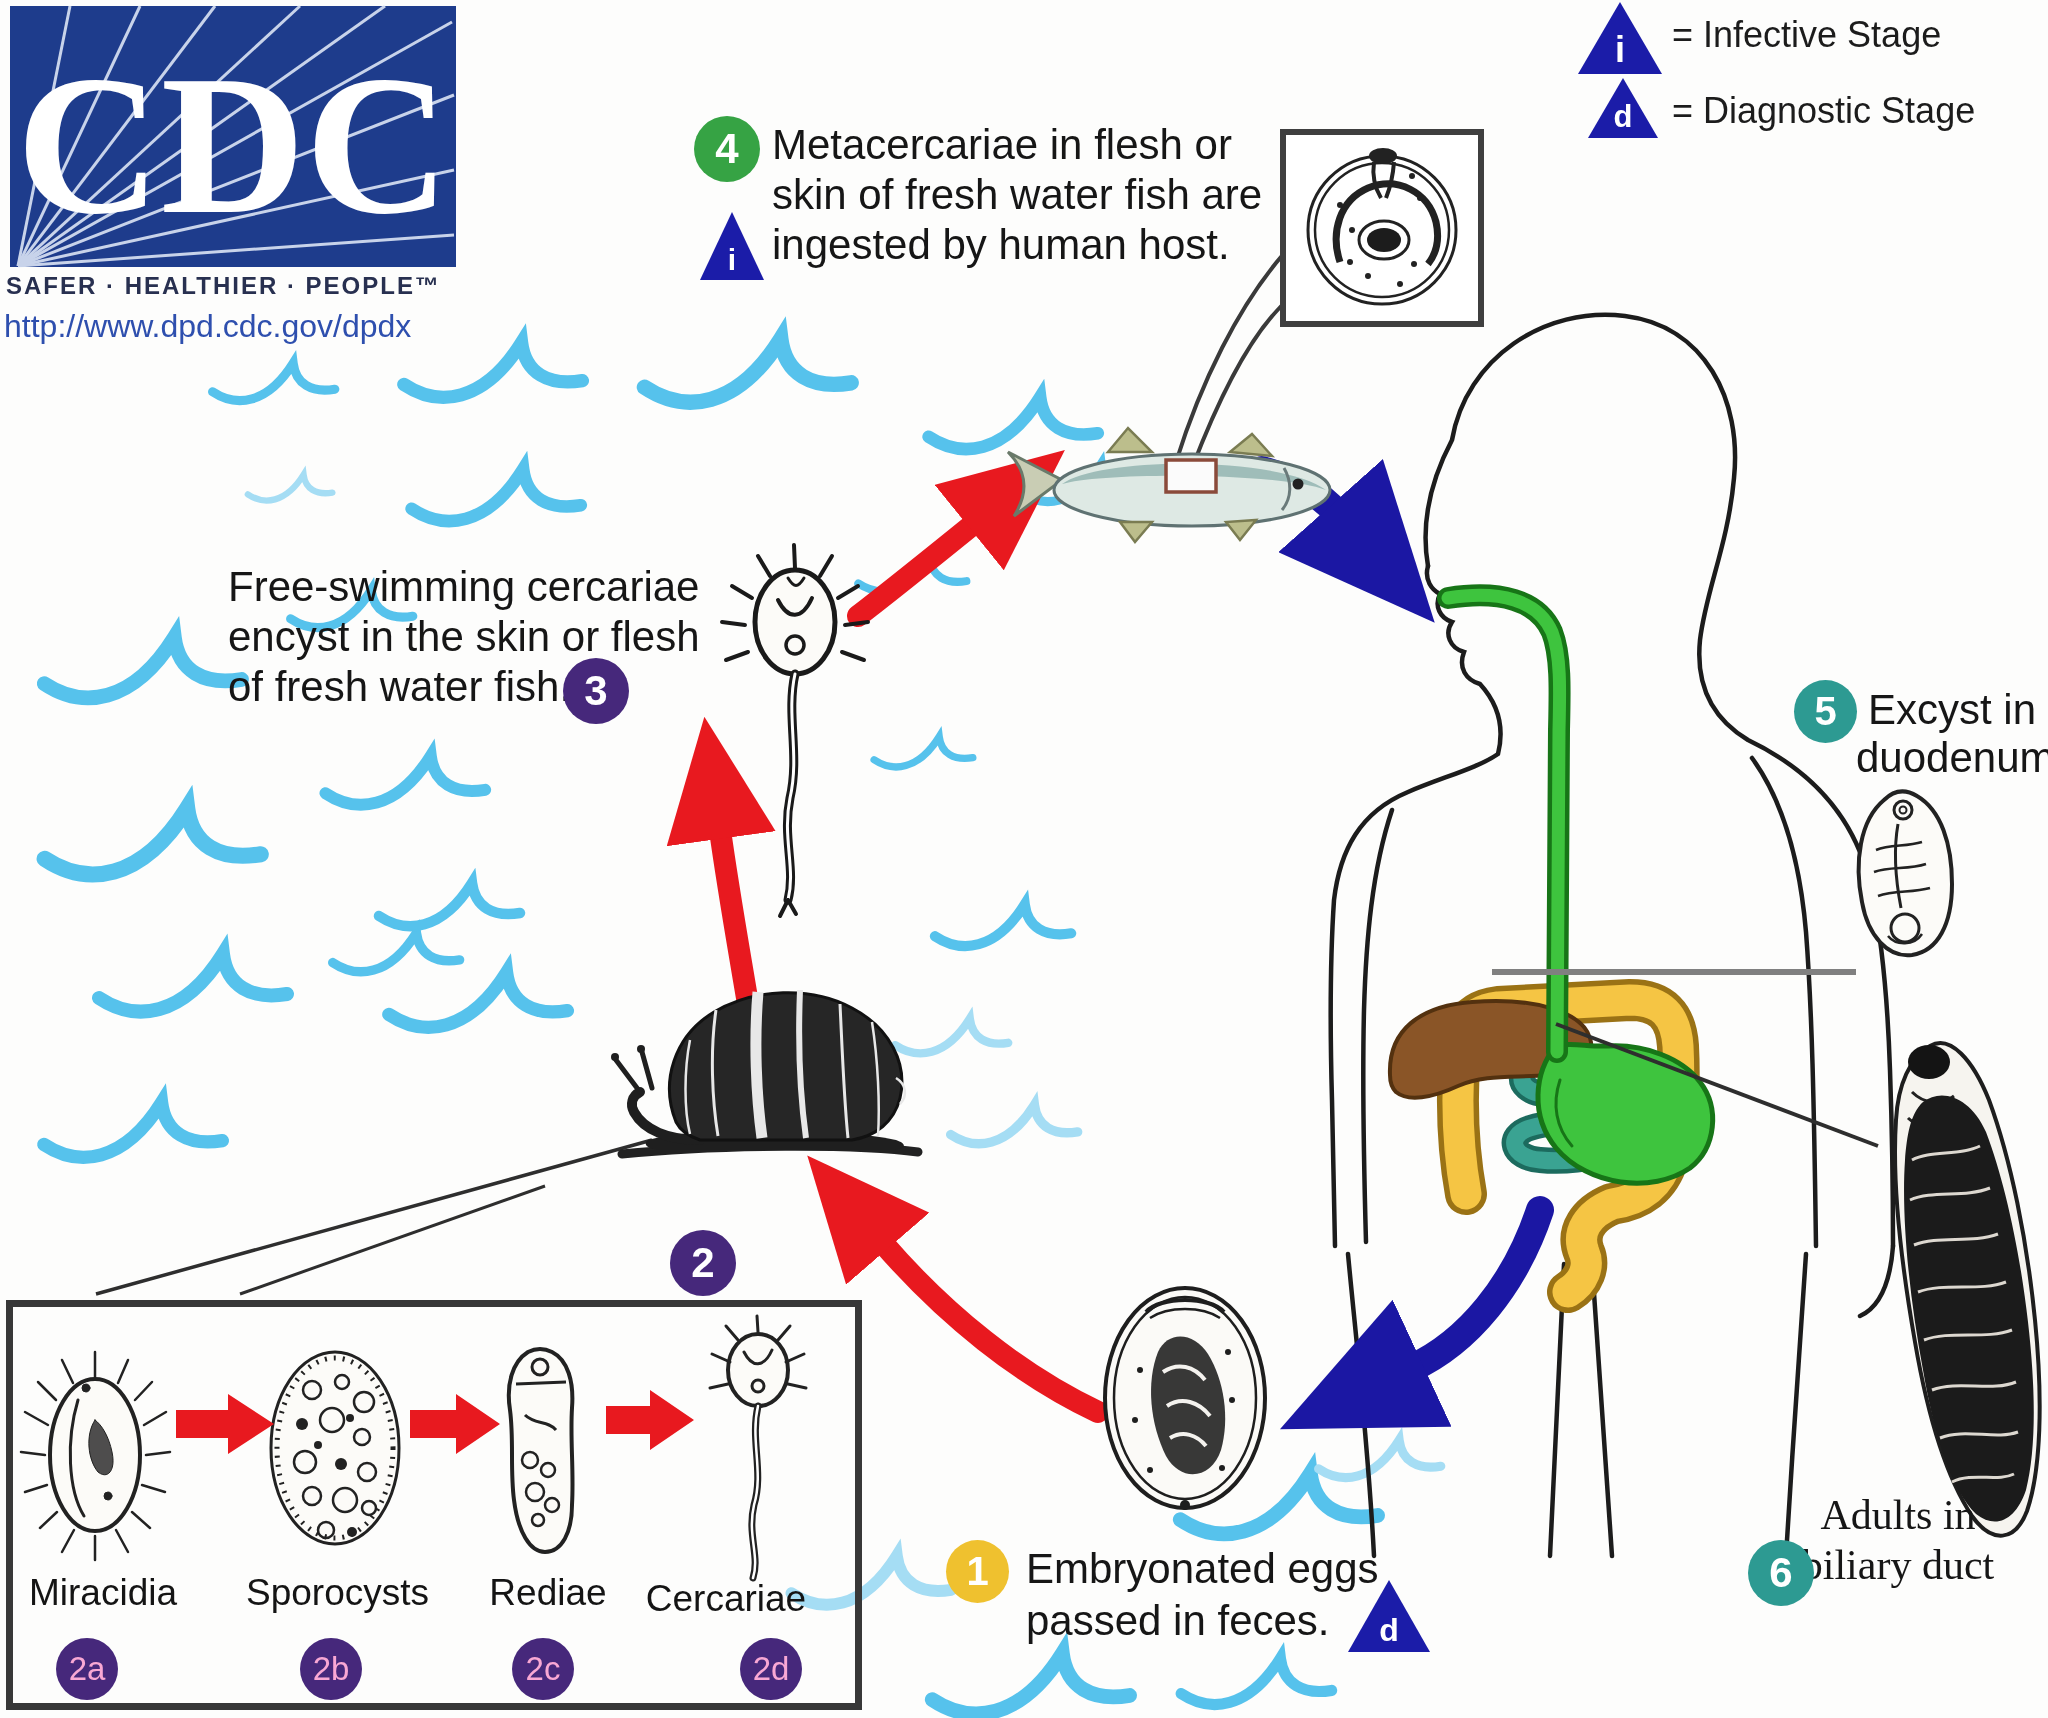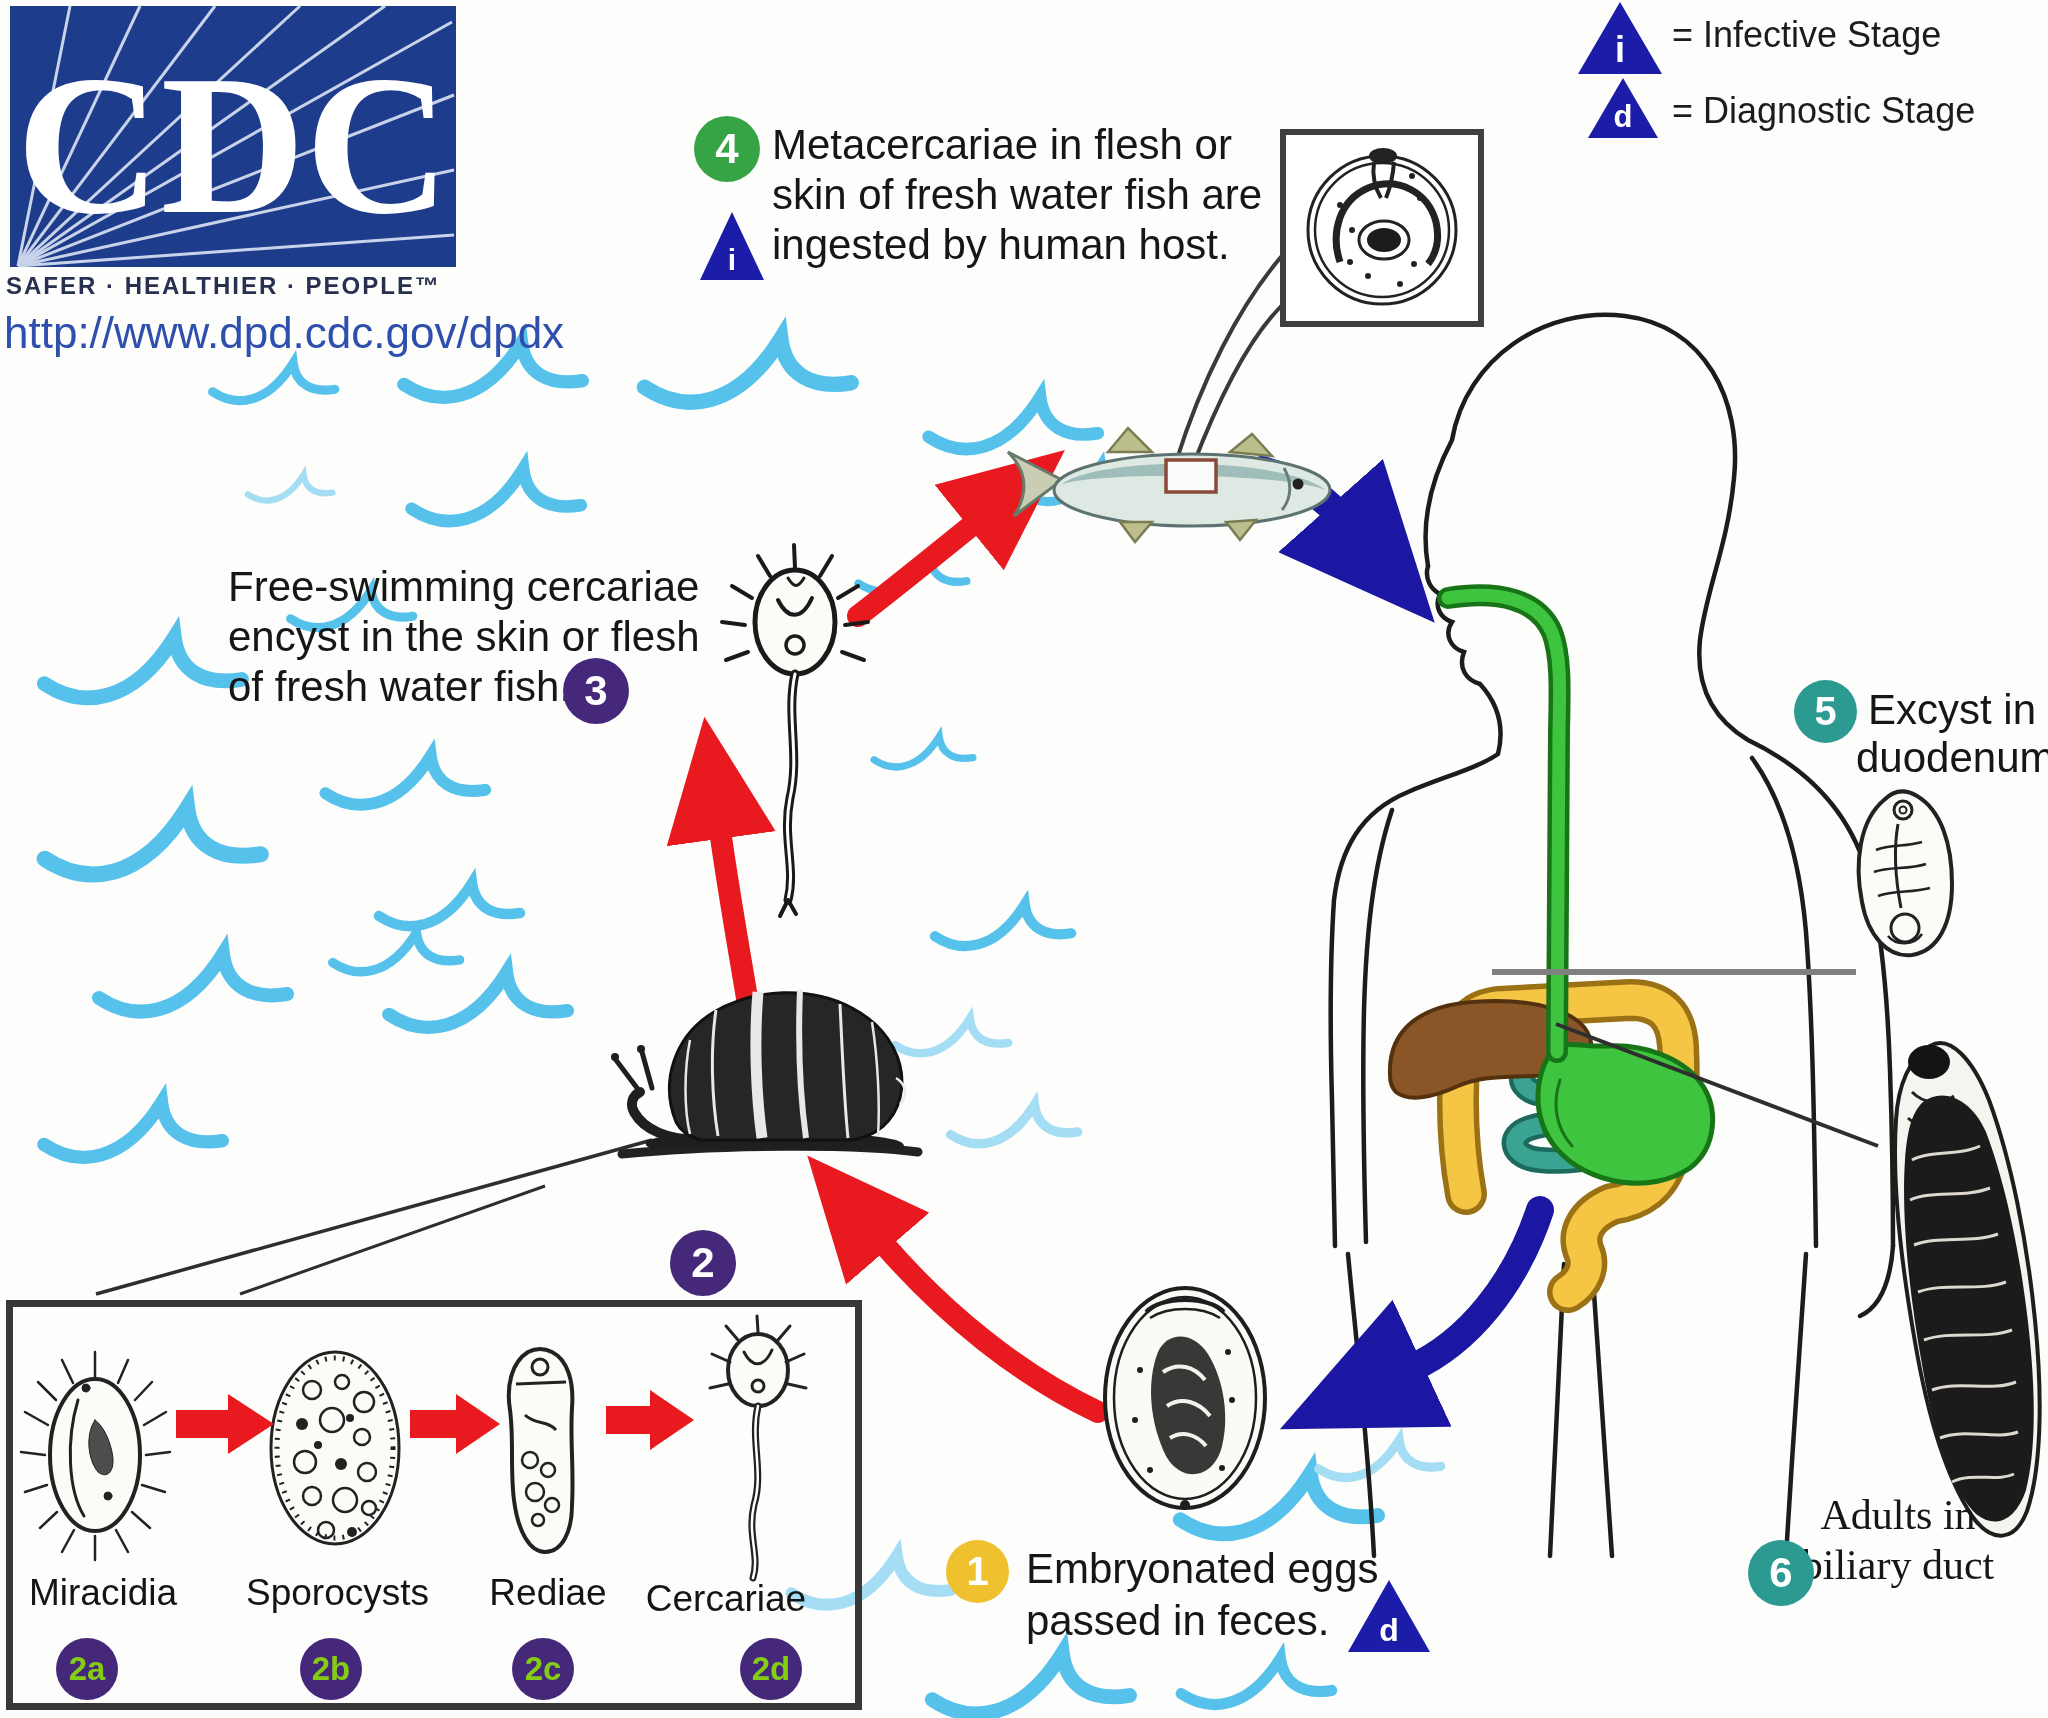--- a/index.html
+++ b/index.html
@@ -3,27 +3,27 @@
 <meta charset="utf-8">
 <style>
   html,body{margin:0;padding:0;background:#fff;}
   #stage{position:relative;width:2048px;height:1718px;background:#FDFDFC;overflow:hidden;
          font-family:"Liberation Sans",sans-serif;color:#161616;}
   #stage .gfx{position:absolute;left:0;top:0;z-index:1;}
   .anno{position:absolute;z-index:3;white-space:pre-line;font-size:42px;line-height:50px;color:#161616;}
   .ncirc{position:absolute;z-index:4;border-radius:50%;display:flex;align-items:center;justify-content:center;
          color:#fff;font-weight:bold;font-size:42px;}
   .badge{position:absolute;z-index:4;border-radius:50%;display:flex;align-items:center;justify-content:center;
-         color:#84cc16;font-weight:bold;font-size:33px;}
+         color:#f9a8d4;font-weight:normal;font-size:33px;}
   .tri{position:absolute;z-index:4;clip-path:polygon(50% 0,100% 100%,0 100%);
        display:flex;align-items:flex-end;justify-content:center;color:#fff;font-weight:bold;}
   .tri span{margin-bottom:3px;}
   #tagline{position:absolute;z-index:3;left:6px;top:272px;width:460px;font-size:24px;font-weight:bold;
            letter-spacing:2px;color:#283050;}
-  #cdc-url{position:absolute;z-index:3;left:4px;top:308px;font-size:44px;color:#2E4FAE;}
+  #cdc-url{position:absolute;z-index:3;left:4px;top:308px;font-size:32px;color:#2E4FAE;}
   .leg-label{position:absolute;z-index:3;font-size:36px;color:#1c1c1c;}
   #stages-box{position:absolute;z-index:2;left:6px;top:1300px;width:856px;height:410px;
               border:7px solid #383838;background:transparent;box-sizing:border-box;}
   .stage-label{position:absolute;z-index:3;top:1572px;font-size:37px;color:#141414;text-align:center;}
 </style>
 </head>
 <body>
 
 <div id="stage">
 

